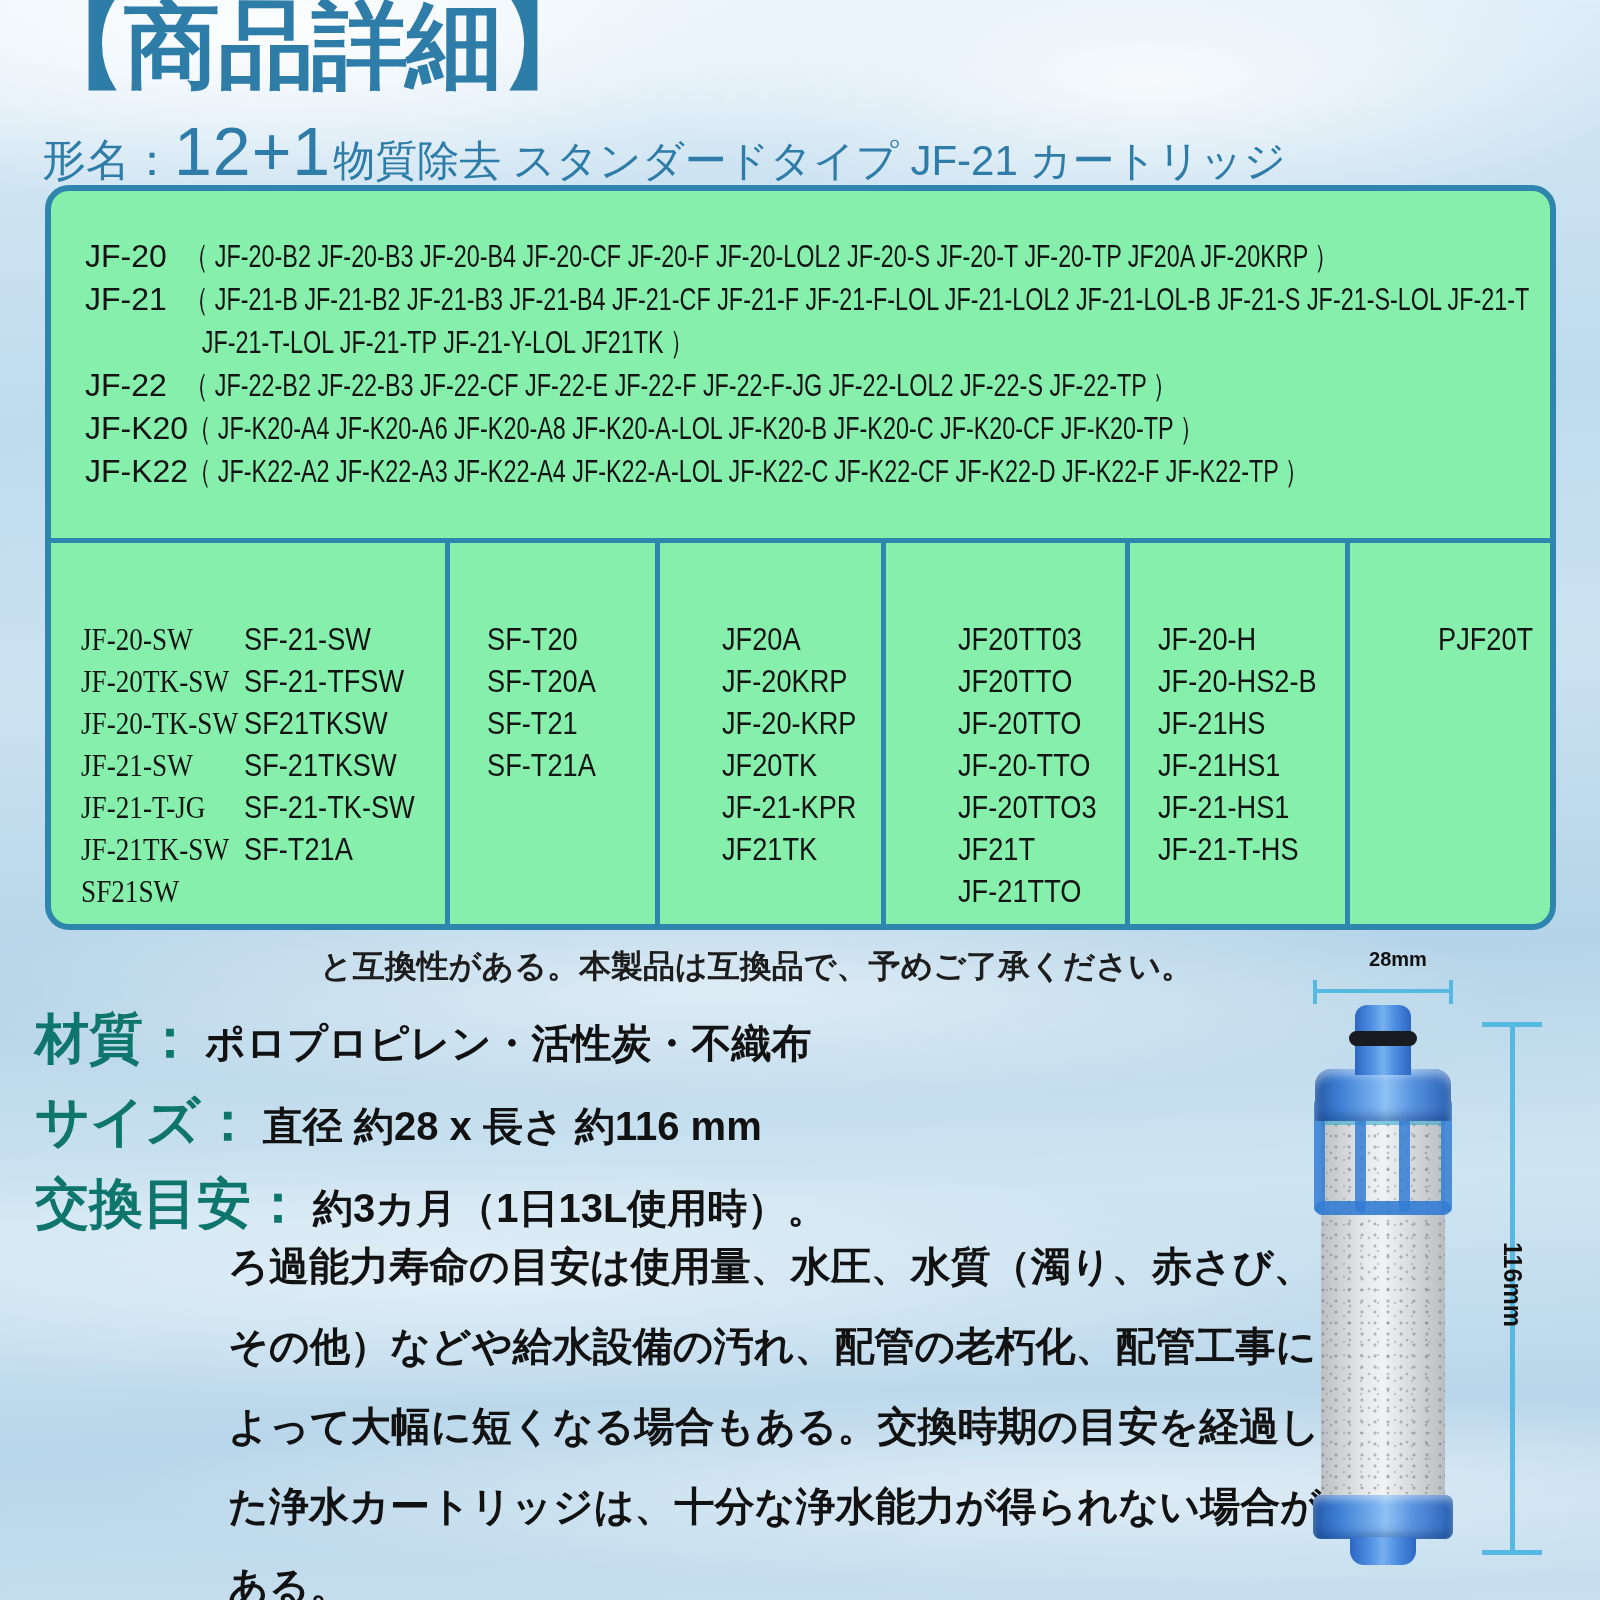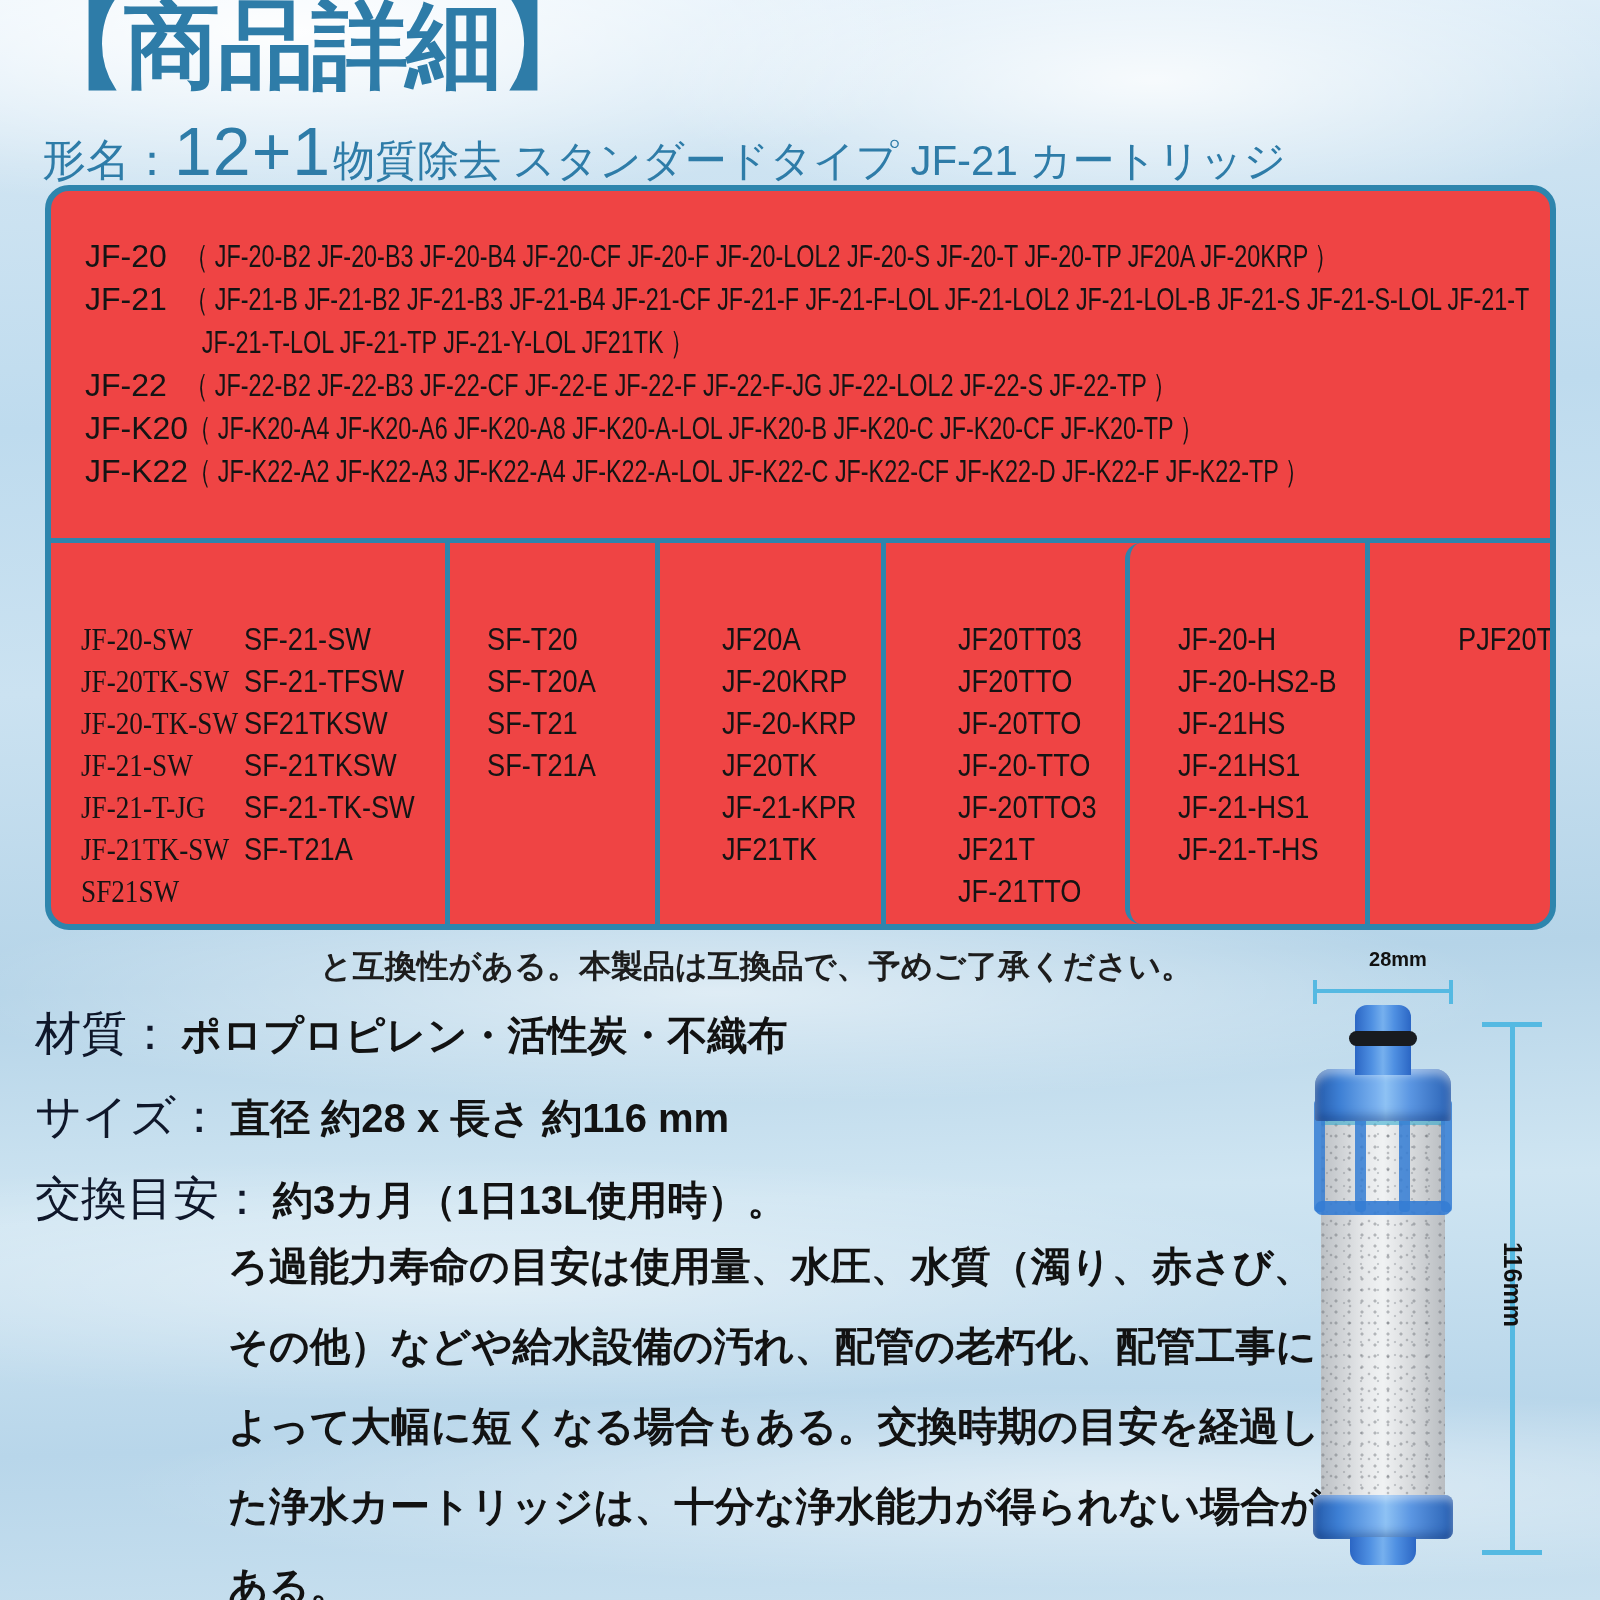--- a/index.html
+++ b/index.html
@@ -19,47 +19,47 @@
   .page-title{
     left:30px;top:-8px;font-size:96px;font-weight:800;color:#2e7ca8;
     letter-spacing:-2px;line-height:1.1;margin:0;
   }
   .subtitle{left:42px;top:112px;display:flex;align-items:baseline;color:#2e7ca8;white-space:nowrap;}
   .subtitle .s-label{font-size:44px;font-weight:500;}
   .subtitle .s-big{font-size:68px;font-weight:400;letter-spacing:1px;}
   .subtitle .s-rest{font-size:42px;font-weight:500;margin-left:2px;}
   
   .compat-box{
-    left:45px;top:185px;width:1499px;height:733px;background:#ef4444;
+    left:45px;top:185px;width:1499px;height:733px;background:#86efac;
     border:6px solid #2e85ad;border-radius:24px;
   }
   .compat-list{position:absolute;left:0;top:0;right:0;height:347px;padding:44px 18px 0 34px;box-sizing:border-box;}
   .compat-row{display:flex;font-size:32px;line-height:43px;color:#141414;white-space:nowrap;}
   .row-label{flex:0 0 100px;}
   .row-text{transform:scaleX(.73);transform-origin:left center;}
   .compat-row.cont .row-text{padding-left:23px;}
   .compat-table{
     position:absolute;left:0;right:0;top:347px;bottom:0;display:flex;
     border-top:5px solid #2e85ad;border-bottom-left-radius:18px;border-bottom-right-radius:18px;overflow:hidden;
   }
   .cell{box-sizing:border-box;padding-top:80px;font-size:32px;color:#141414;}
   .cell + .cell{border-left:5px solid #2e85ad;}
   .c1{flex:0 0 23.8%;display:flex;padding-left:30px;}
   .c2{flex:0 0 14%;padding-left:37px;}
   .c3{flex:0 0 15.1%;padding-left:62px;}
   .c4{flex:0 0 16.3%;padding-left:72px;}
-  .c5{flex:0 0 13.6%;padding-left:48px;border-radius:16px;}
+  .c5{flex:0 0 13.6%;padding-left:28px;}
   .c6{flex:1;padding-left:88px;}
   .subcol-a{width:163px;flex:none;font-family:Liberation Serif, serif;}
   .subcol-b{flex:1;}
   .model{line-height:33px;margin-bottom:9px;white-space:nowrap;transform:scaleX(.85);transform-origin:left center;}
   
   .note{left:320px;top:945px;font-size:32px;font-weight:700;color:#1d1d1d;white-space:nowrap;}
   .spec{left:35px;display:flex;align-items:baseline;white-space:nowrap;}
-  .spec .sp-label{font-size:46px;font-weight:400;color:#0f172a;}
+  .spec .sp-label{font-size:54px;font-weight:700;color:#0f766e;}
   .spec .sp-value{font-size:40px;font-weight:600;color:#121212;margin-left:8px;}
   .spec-material{top:1003px;}
   .spec-size{top:1086px;}
   .spec-cycle{top:1168px;}
   .paragraph{left:228px;top:1245px;}
   .para-line{font-size:40px;font-weight:600;color:#121212;line-height:42px;margin-bottom:38px;white-space:nowrap;}
   
   .figure{left:1280px;top:940px;width:320px;height:660px;}
   .figure .abs{position:absolute;}
   .dim-w-label{left:58px;top:8px;width:120px;text-align:center;font-size:20px;font-weight:700;color:#111;}

